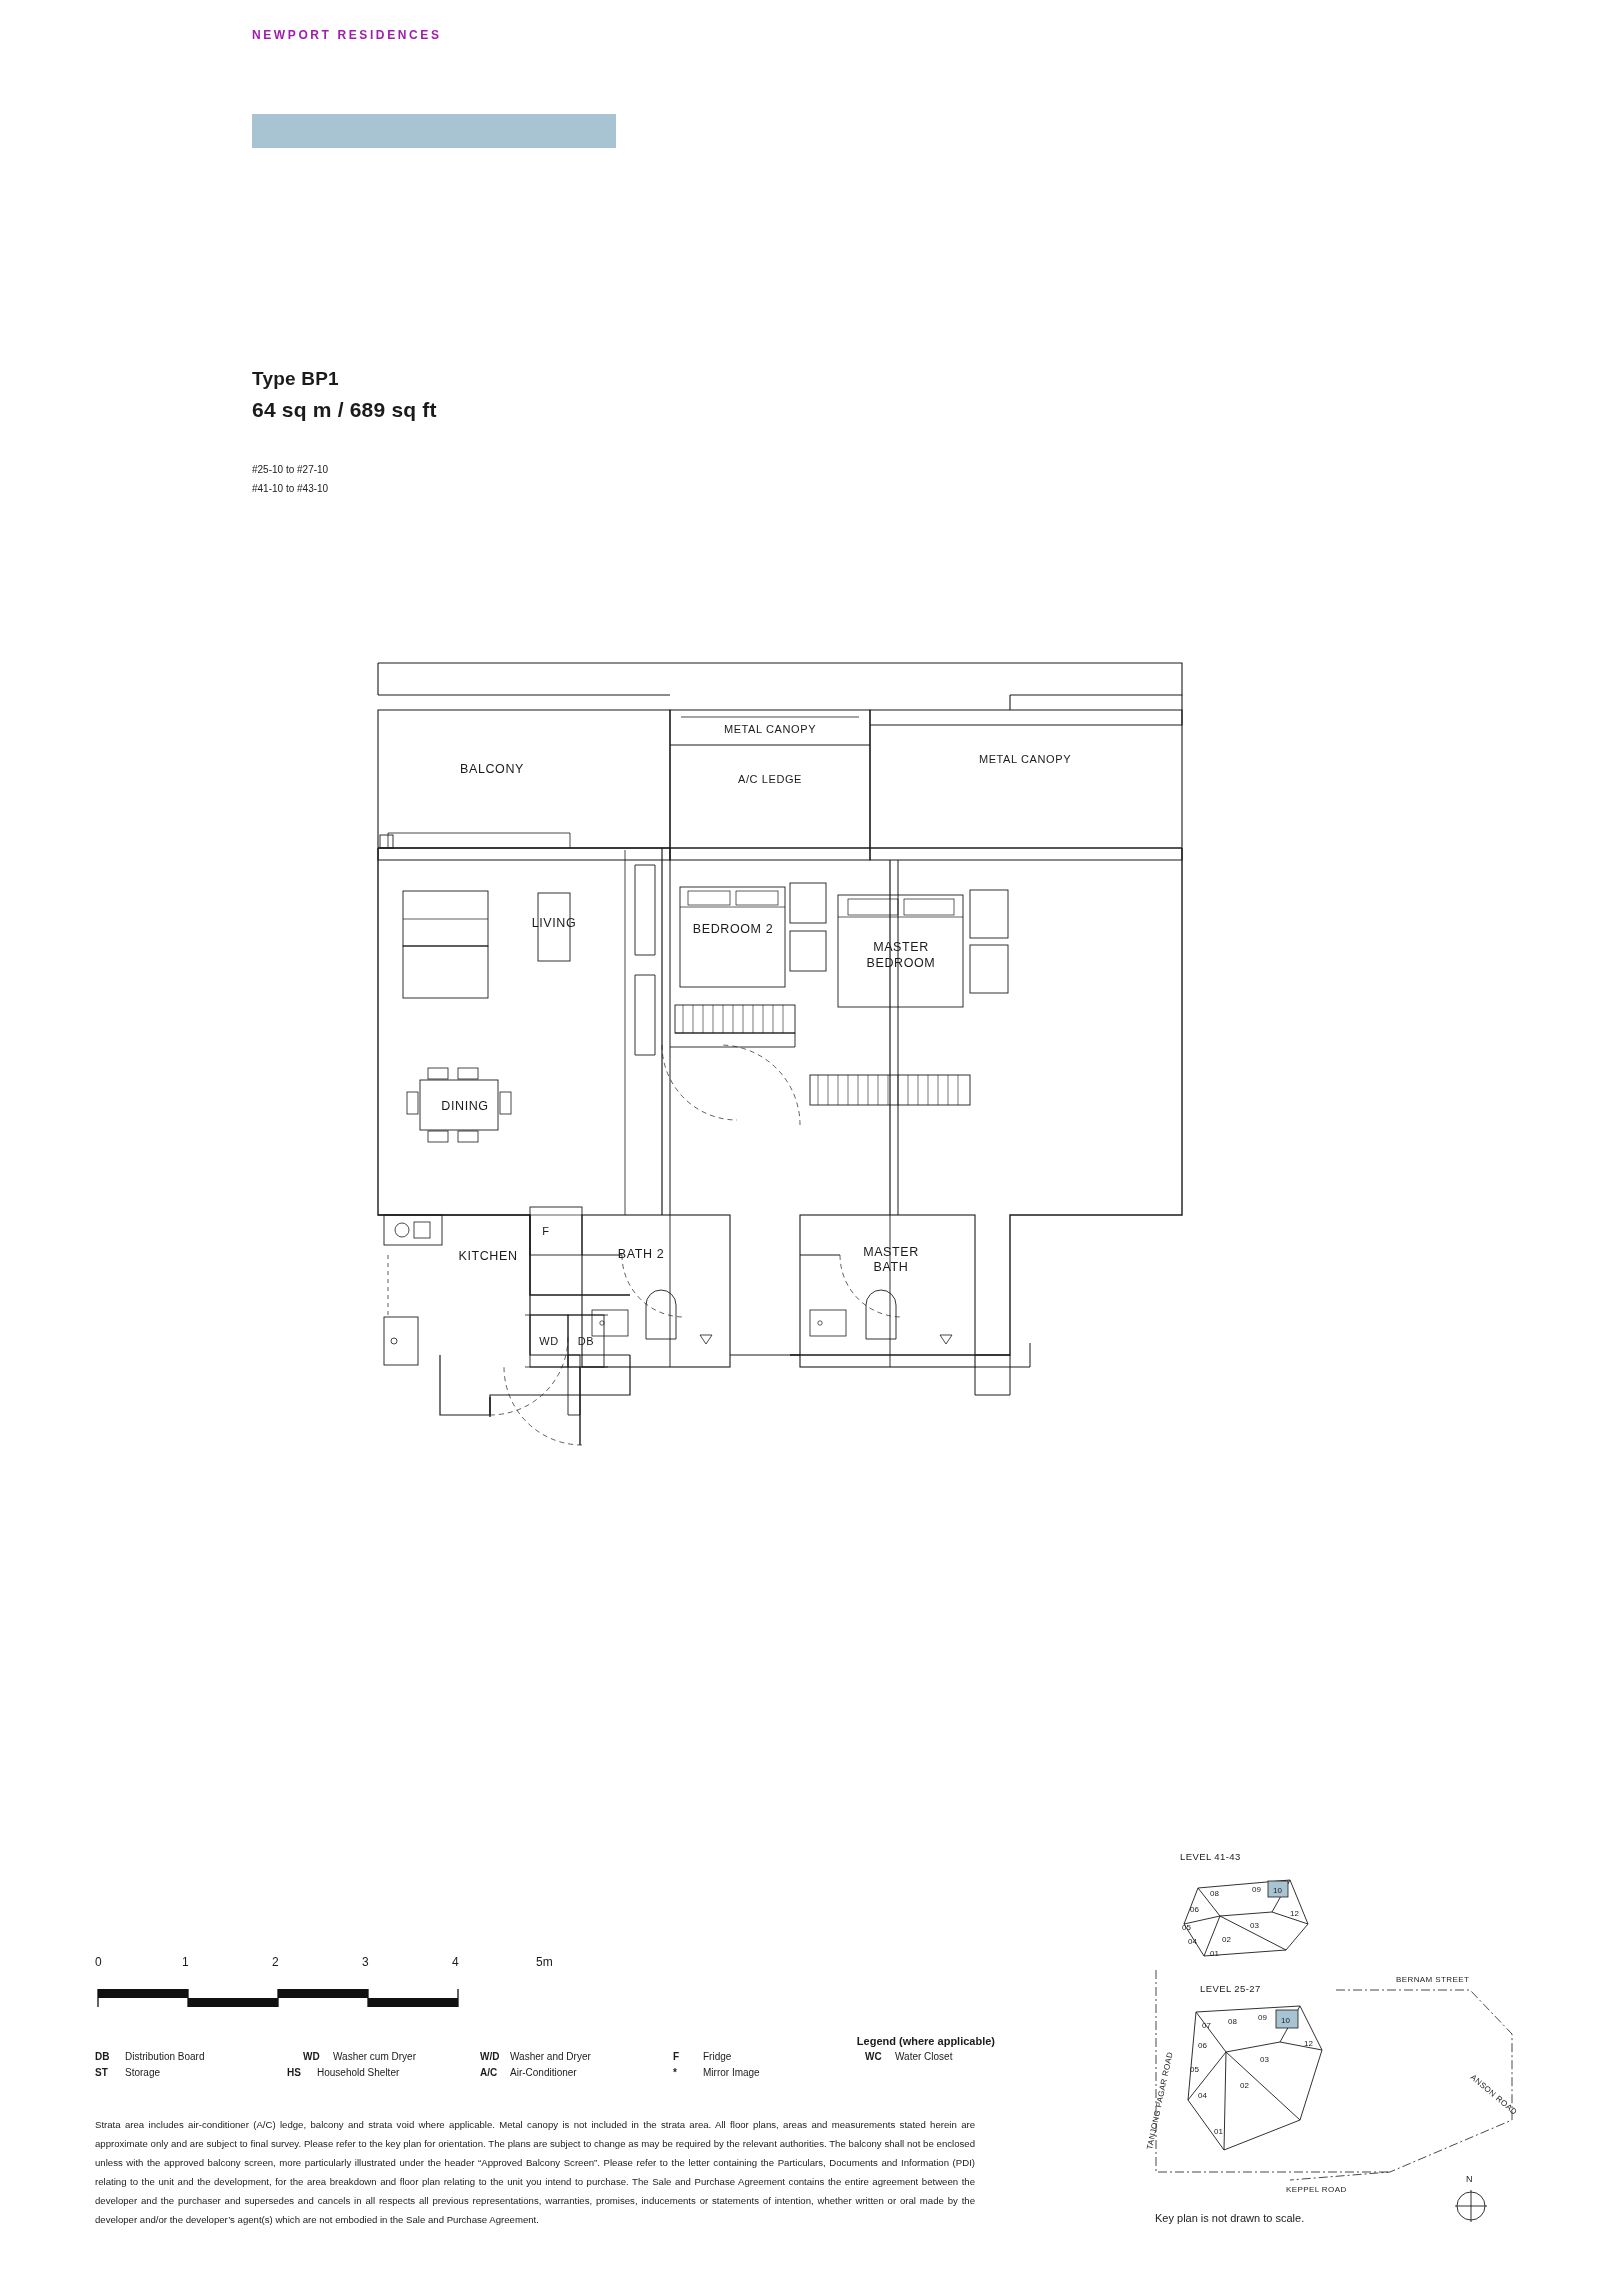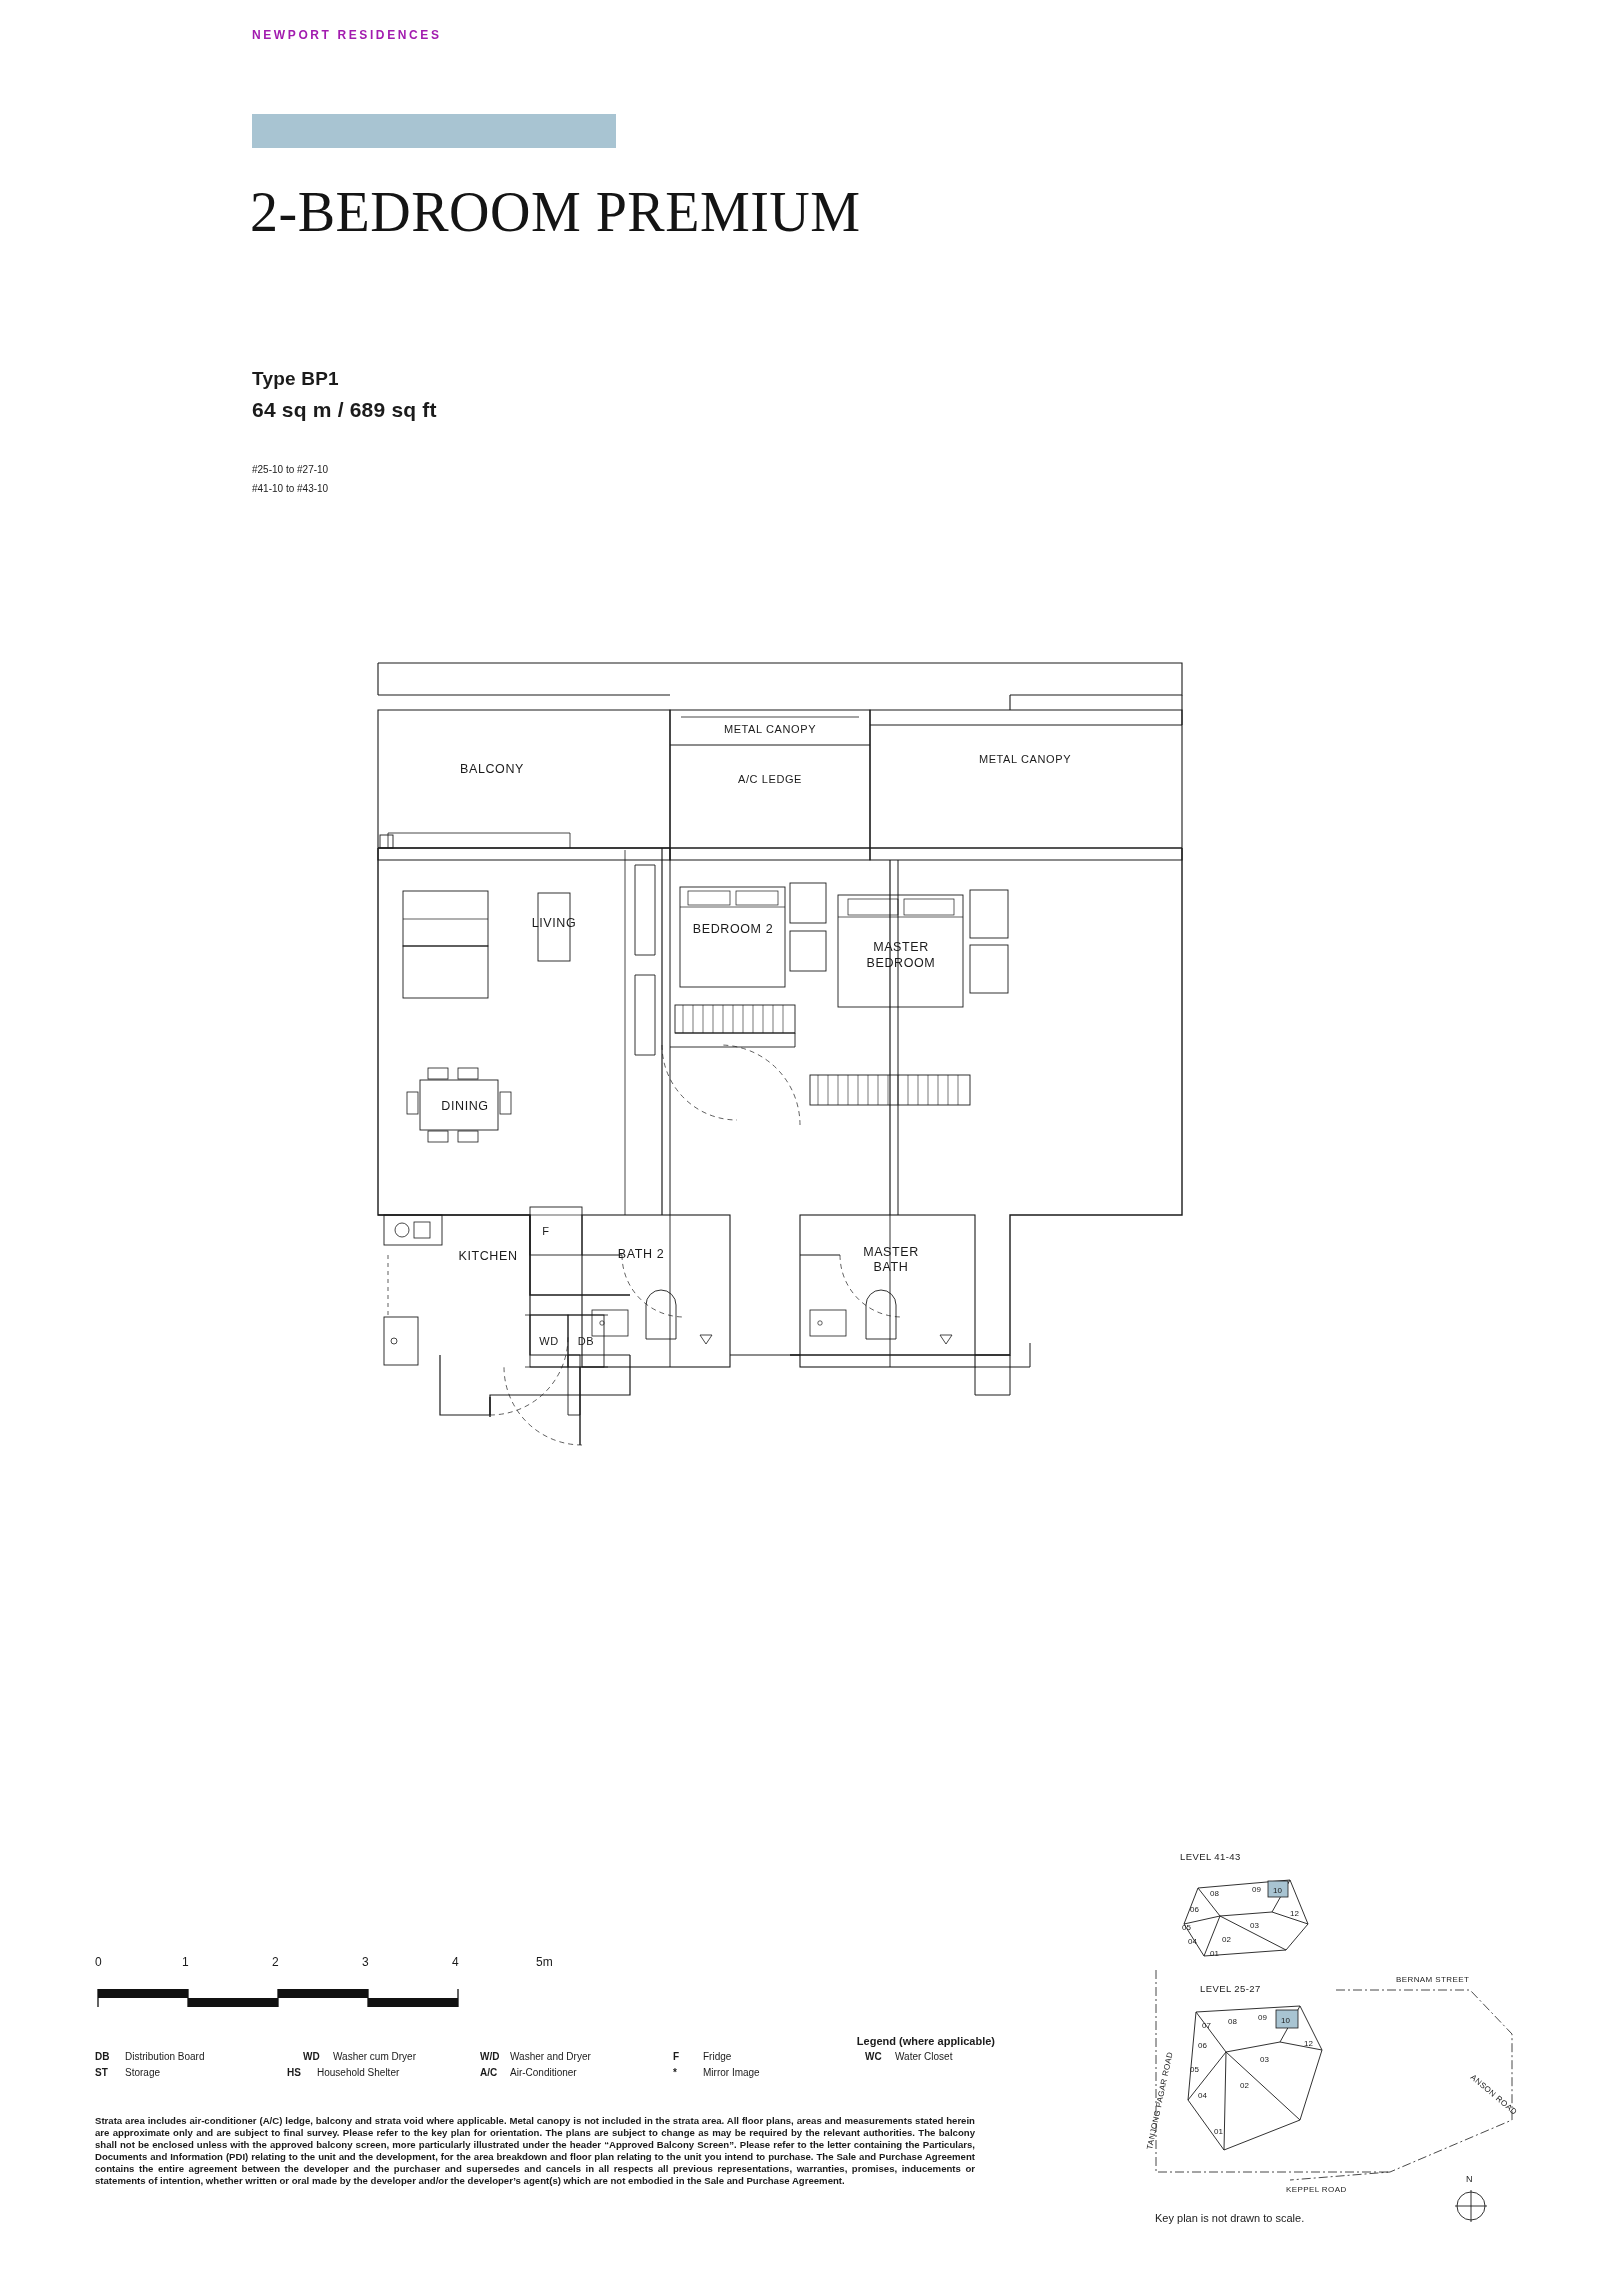--- a/index.html
+++ b/index.html
@@ -141,24 +141,23 @@
     width: 30px;
   }
 
   
   .disclaimer {
     position: absolute;
     left: 95px;
     top: 2115px;
     width: 880px;
     font-size: 9.6px;
-    line-height: 12px;
+    line-height: 19px;
     text-align: justify;
     color: #1b1b1b;
-    font-weight: bold;
   }
 
   
   .keyplan {
     position: absolute;
     left: 1140px;
     top: 1820px;
     width: 420px;
     height: 420px;
   }
@@ -175,21 +174,20 @@
 </style>
 </head>
 <body>
 
 <div class="page">
 
   <div class="brand">NEWPORT RESIDENCES</div>
 
   <div class="swatch"></div>
 
-  <div class="title">2-BEDROOM PREMIUM</div>
 
   <div class="type-name">Type BP1</div>
   <div class="type-area">64 sq m / 689 sq ft</div>
 
   <div class="units">
     <div>#25-10 to #27-10</div>
     <div>#41-10 to #43-10</div>
   </div>
 
   <div class="plan">

